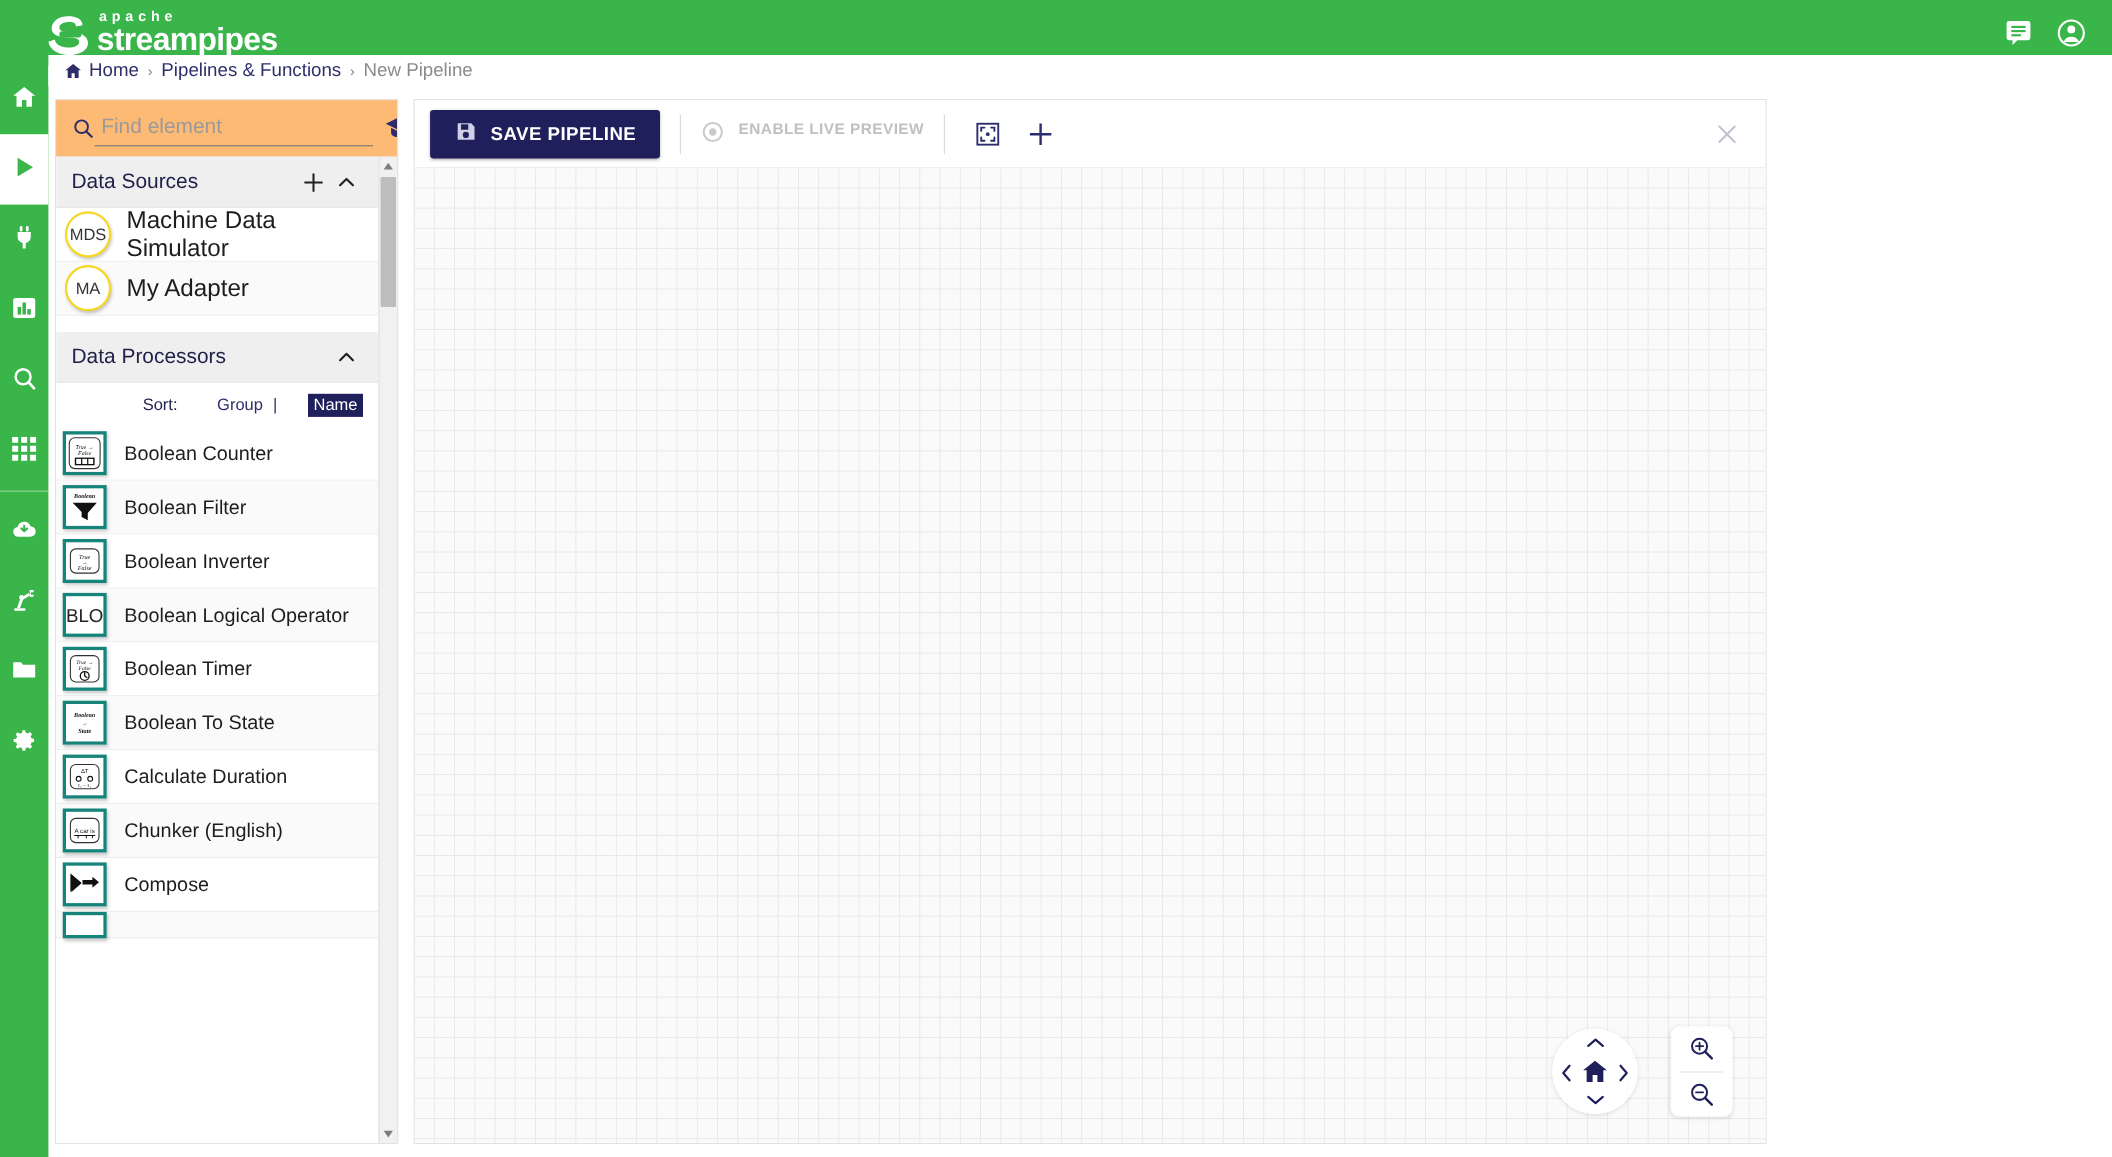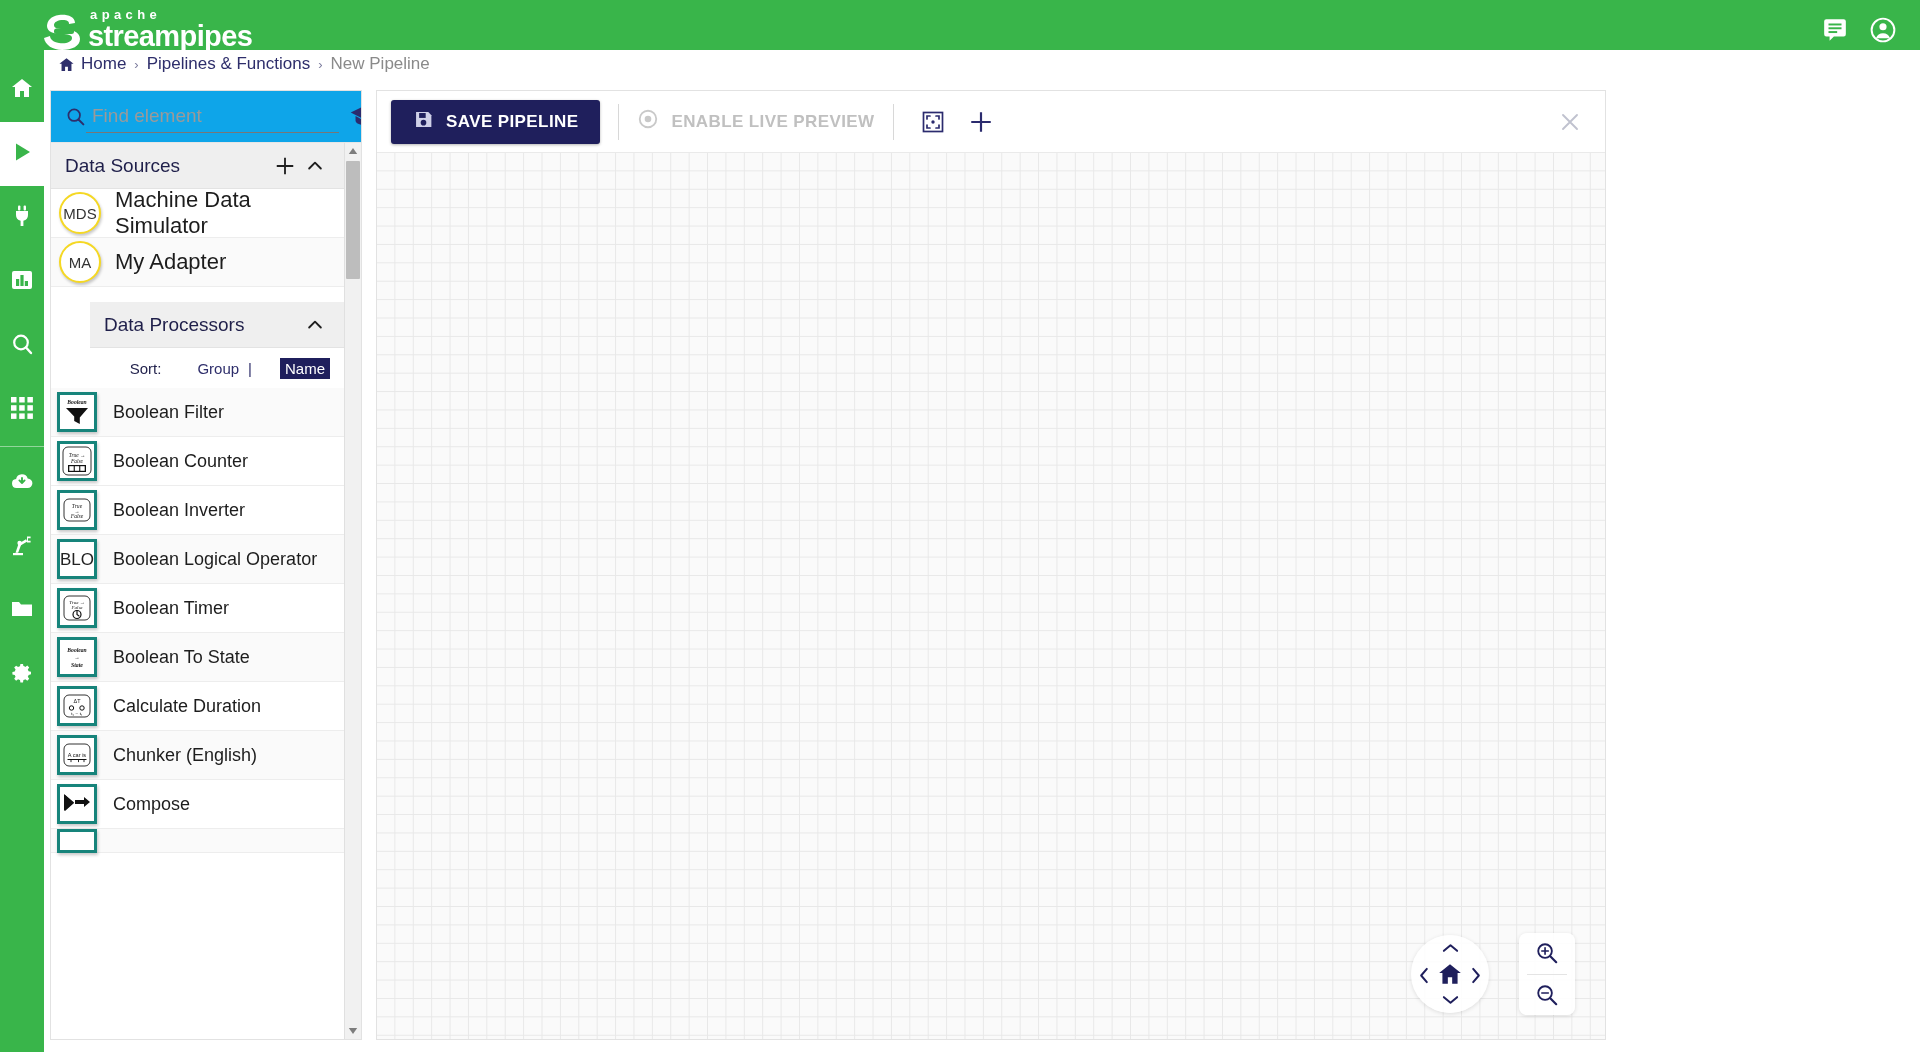--- a/index.html
+++ b/index.html
@@ -55,21 +55,21 @@
   .bc-current { color: #8a8a8a; }
 
   
   .left-panel {
     position: absolute; top: 90px; left: 50px; width: 312px; height: 950px;
     background: #fafafa; border: 1px solid #e2e2e2;
     display: flex; flex-direction: column; overflow: hidden;
   }
   .search-row {
     height: 52px; display: flex; align-items: center; padding: 0 10px 0 14px;
-    border-bottom: 1px solid #e6e6e6; background: #0ea5e9; flex: 0 0 auto;
+    border-bottom: 1px solid #e6e6e6; background: #fdba74; flex: 0 0 auto;
   }
   .search-icon-box { width: 26px; display: flex; align-items: center; }
   .search-input {
     flex: 1; border: none; border-bottom: 1px solid #777; background: transparent;
     font-size: 19px; color: #333; padding: 4px 2px 5px 6px; outline: none;
     font-family: "Liberation Sans", sans-serif; margin-right: 10px;
   }
   .search-input::placeholder { color: #9a9a9a; }
   .cap-btn { width: 38px; display: flex; align-items: center; justify-content: center; cursor: pointer; }
 
@@ -149,22 +149,22 @@
   }
   .save-btn {
     height: 44px; background: #1f1f5c; color: #fff; border: none;
     display: flex; align-items: center; gap: 12px; padding: 0 22px;
     font-size: 17px; font-weight: 700; letter-spacing: 0.4px; cursor: pointer;
     border-radius: 3px; font-family: "Liberation Sans", sans-serif;
     box-shadow: 0 1px 3px rgba(0,0,0,0.3);
   }
   .tb-div { width: 1px; height: 36px; background: #d8d8d8; margin: 0 18px; }
   .preview-btn {
-    display: flex; align-items: center; gap: 12px; color: #c0c0c0;
-    font-size: 17px; font-weight: 700; letter-spacing: 0.4px; cursor: pointer;
+    display: flex; align-items: flex-start; gap: 12px; color: #c0c0c0;
+    font-size: 14px; font-weight: 700; letter-spacing: 0.4px; cursor: pointer;
     background: none; border: none; font-family: "Liberation Sans", sans-serif;
   }
   .tb-icon-btn {
     width: 42px; height: 42px; display: flex; align-items: center; justify-content: center;
     cursor: pointer;
   }
   .tb-close { margin-left: auto; }
 
   .canvas {
     position: relative; height: 886px; background-color: #fafafa;
@@ -384,62 +384,62 @@
 
       <div class="ds-item">
         <span class="avatar">MDS</span>
         <span class="ds-label">Machine Data Simulator</span>
       </div>
       <div class="ds-item alt">
         <span class="avatar">MA</span>
         <span class="ds-label">My Adapter</span>
       </div>
 
-      <div class="section-head" style="margin-top:15px;margin-left:39px;">
+      <div class="section-head" style="margin-top:15px;">
         <span class="section-title">Data Processors</span>
         <span class="section-btn">
           <svg width="20" height="20" viewBox="0 0 24 24" fill="none" stroke="#1f1f1f" stroke-width="2.3" stroke-linecap="round" stroke-linejoin="round">
               <path d="M5 15l7-7 7 7"></path>
             </svg>
         </span>
       </div>
 
       <div class="sort-row">
         <span class="sort-label">Sort:</span>
         <span class="sort-opt">Group</span>
         <span class="sort-div">|</span>
         <span class="sort-opt active">Name</span>
-      </div>
-
-      <div class="proc-item alt">
-        <span class="proc-icon">
-          <svg width="34" height="34" viewBox="0 0 34 34">
-            <rect x="0" y="0" width="34" height="34" fill="#fff"></rect>
-            <text x="17" y="9" font-size="5.6" text-anchor="middle" font-family="Liberation Serif, serif" font-style="italic" font-weight="700" fill="#111">Boolean</text>
-            <path d="M6 13h22l-8.2 9.4V29l-5.6-3v-4.6z" fill="#111"></path>
-          </svg>
-        </span>
-        <span class="proc-label">Boolean Filter</span>
       </div>
 
       <div class="proc-item">
         <span class="proc-icon">
           <svg width="34" height="34" viewBox="0 0 34 34">
             <rect x="3" y="3" width="28" height="28" rx="5" fill="#fff" stroke="#333" stroke-width="1"></rect>
             <text x="17" y="13" font-size="5.4" text-anchor="middle" font-family="Liberation Serif, serif" font-style="italic" fill="#111">True →</text>
             <text x="17" y="18.5" font-size="5.4" text-anchor="middle" font-family="Liberation Serif, serif" font-style="italic" fill="#111">False</text>
             <rect x="8" y="21" width="18" height="7" fill="#111"></rect>
             <rect x="9.3" y="22.2" width="4.4" height="4.6" fill="#fff"></rect>
             <rect x="14.8" y="22.2" width="4.4" height="4.6" fill="#fff"></rect>
             <rect x="20.3" y="22.2" width="4.4" height="4.6" fill="#fff"></rect>
           </svg>
         </span>
         <span class="proc-label">Boolean Counter</span>
       </div>
 
+      <div class="proc-item alt">
+        <span class="proc-icon">
+          <svg width="34" height="34" viewBox="0 0 34 34">
+            <rect x="0" y="0" width="34" height="34" fill="#fff"></rect>
+            <text x="17" y="9" font-size="5.6" text-anchor="middle" font-family="Liberation Serif, serif" font-style="italic" font-weight="700" fill="#111">Boolean</text>
+            <path d="M6 13h22l-8.2 9.4V29l-5.6-3v-4.6z" fill="#111"></path>
+          </svg>
+        </span>
+        <span class="proc-label">Boolean Filter</span>
+      </div>
+
       <div class="proc-item">
         <span class="proc-icon">
           <svg width="34" height="34" viewBox="0 0 34 34">
             <rect x="4" y="6" width="26" height="22" rx="5" fill="#fff" stroke="#333" stroke-width="1"></rect>
             <text x="17" y="15" font-size="5.6" text-anchor="middle" font-family="Liberation Serif, serif" font-style="italic" fill="#111">True</text>
             <text x="17" y="20" font-size="5" text-anchor="middle" font-family="Liberation Serif, serif" fill="#111">→</text>
             <text x="17" y="25" font-size="5.6" text-anchor="middle" font-family="Liberation Serif, serif" font-style="italic" fill="#111">False</text>
           </svg>
         </span>
         <span class="proc-label">Boolean Inverter</span>

